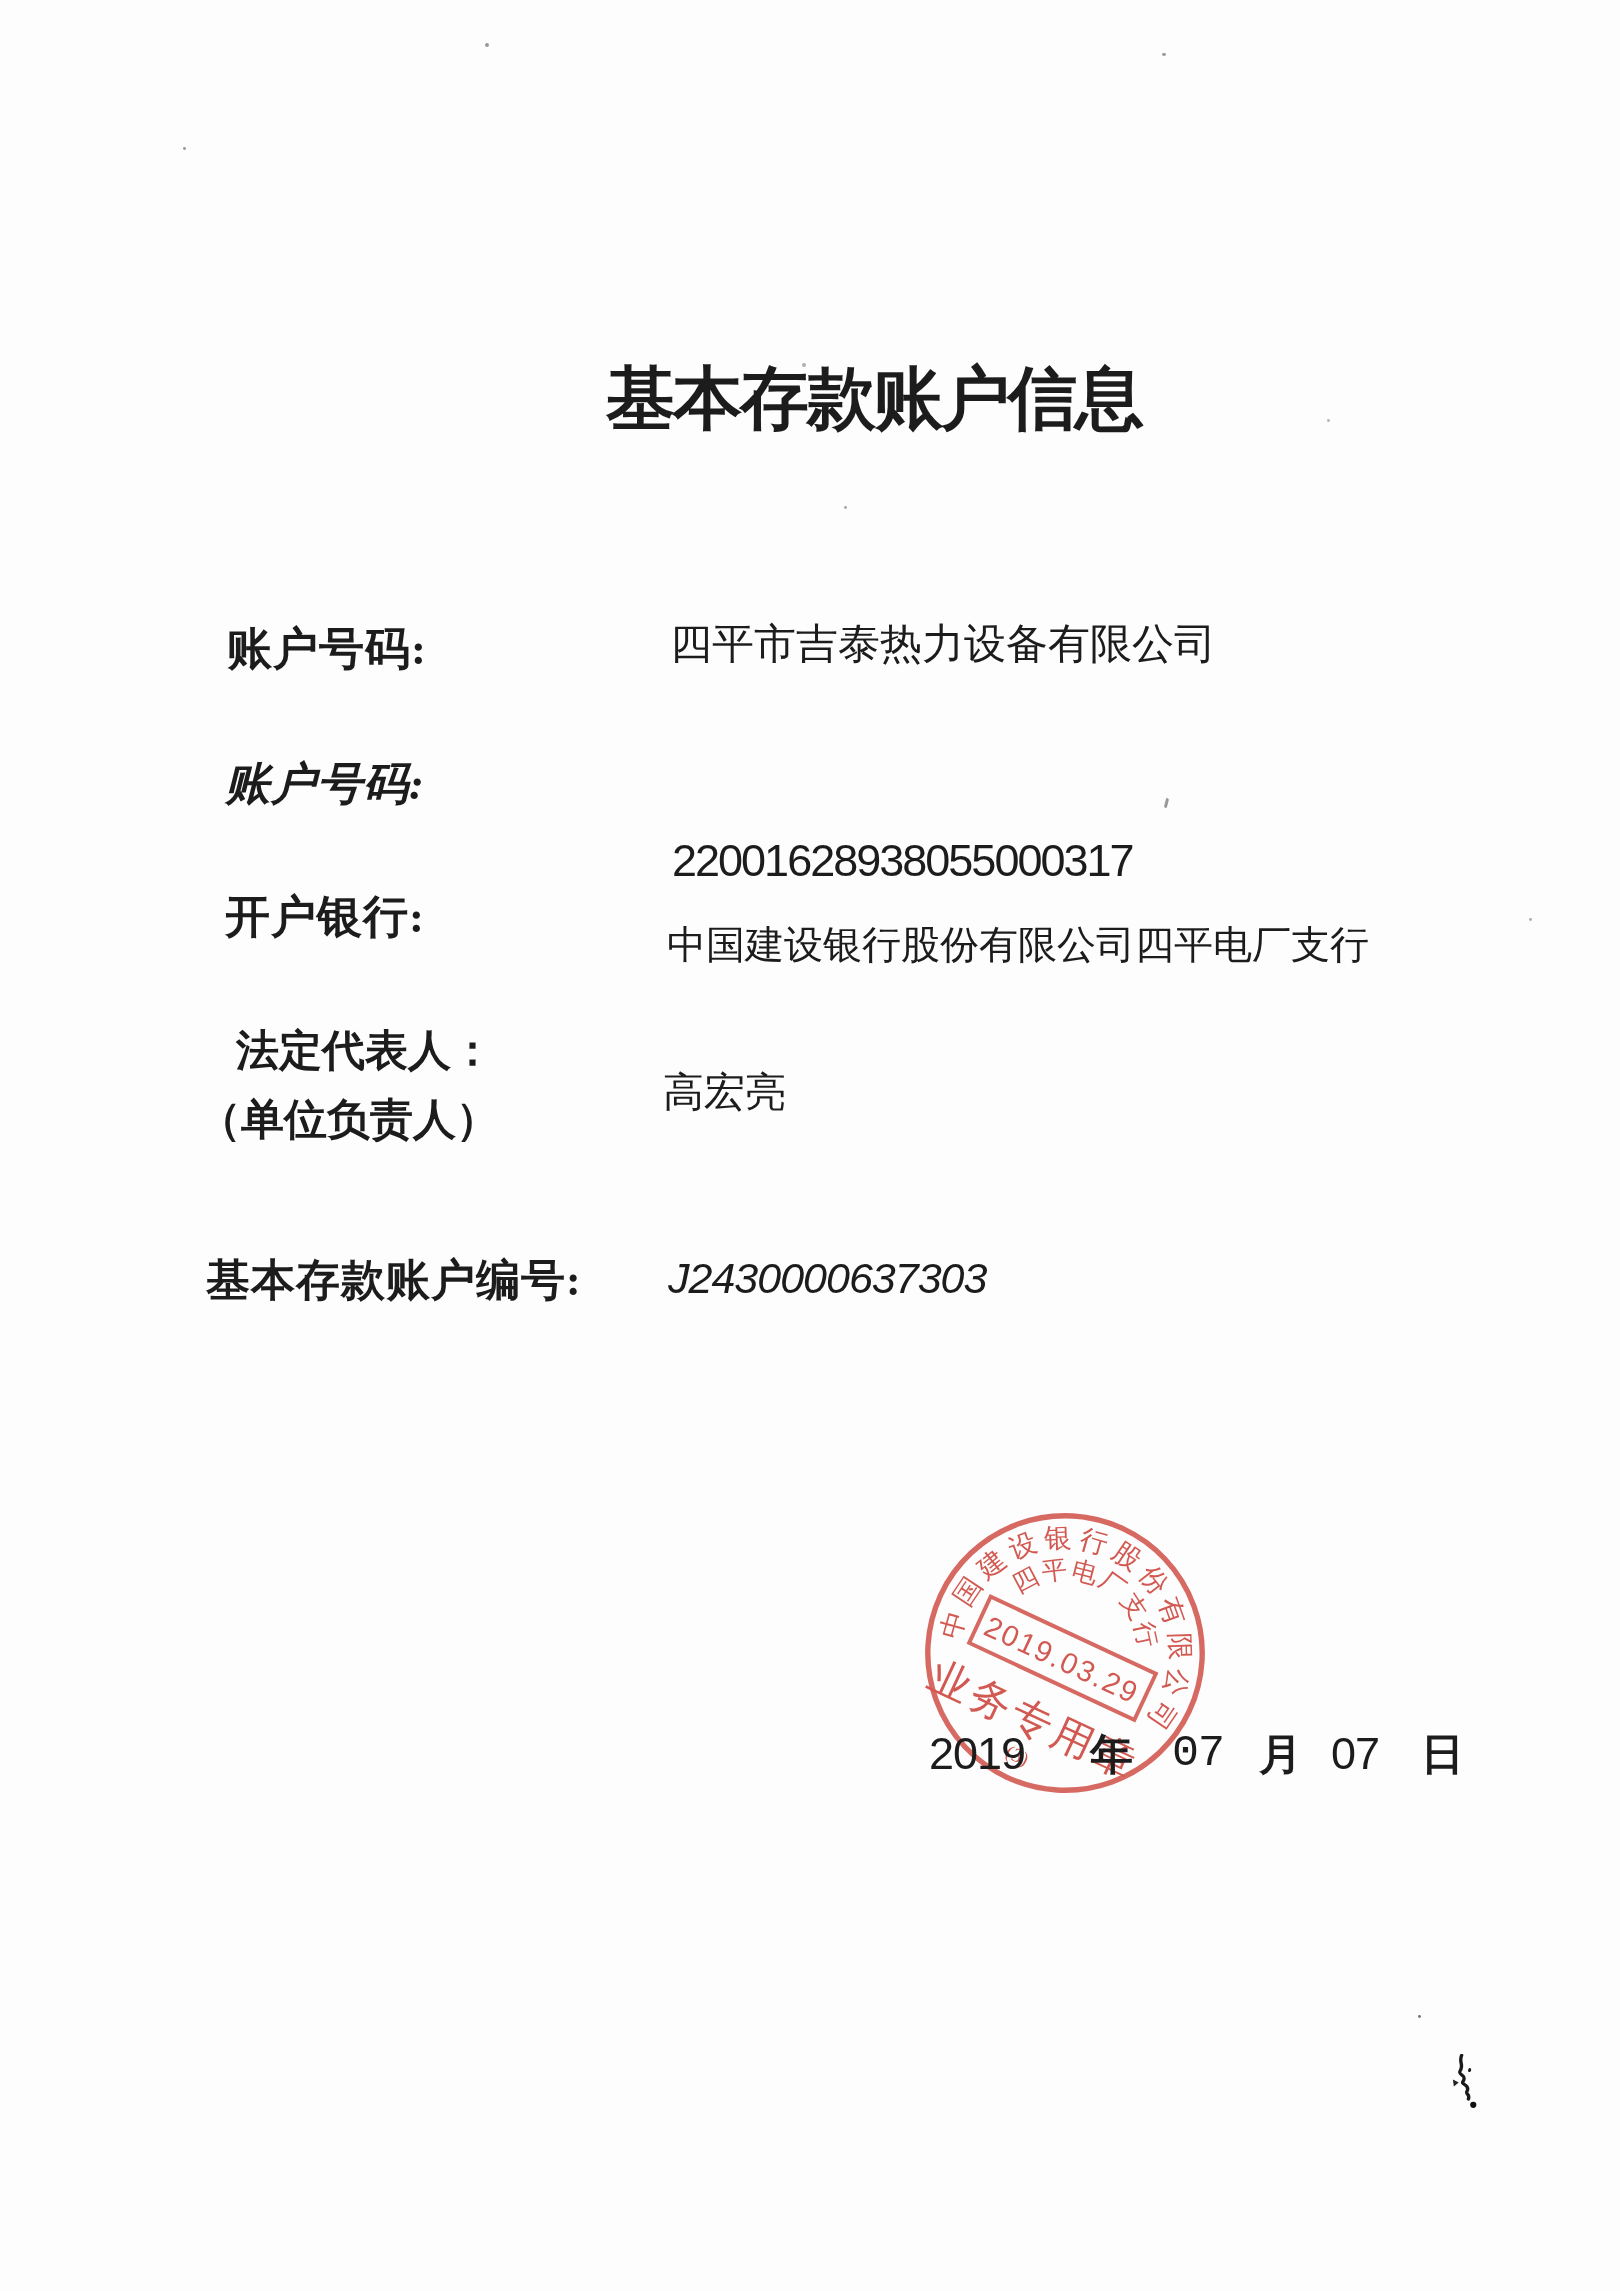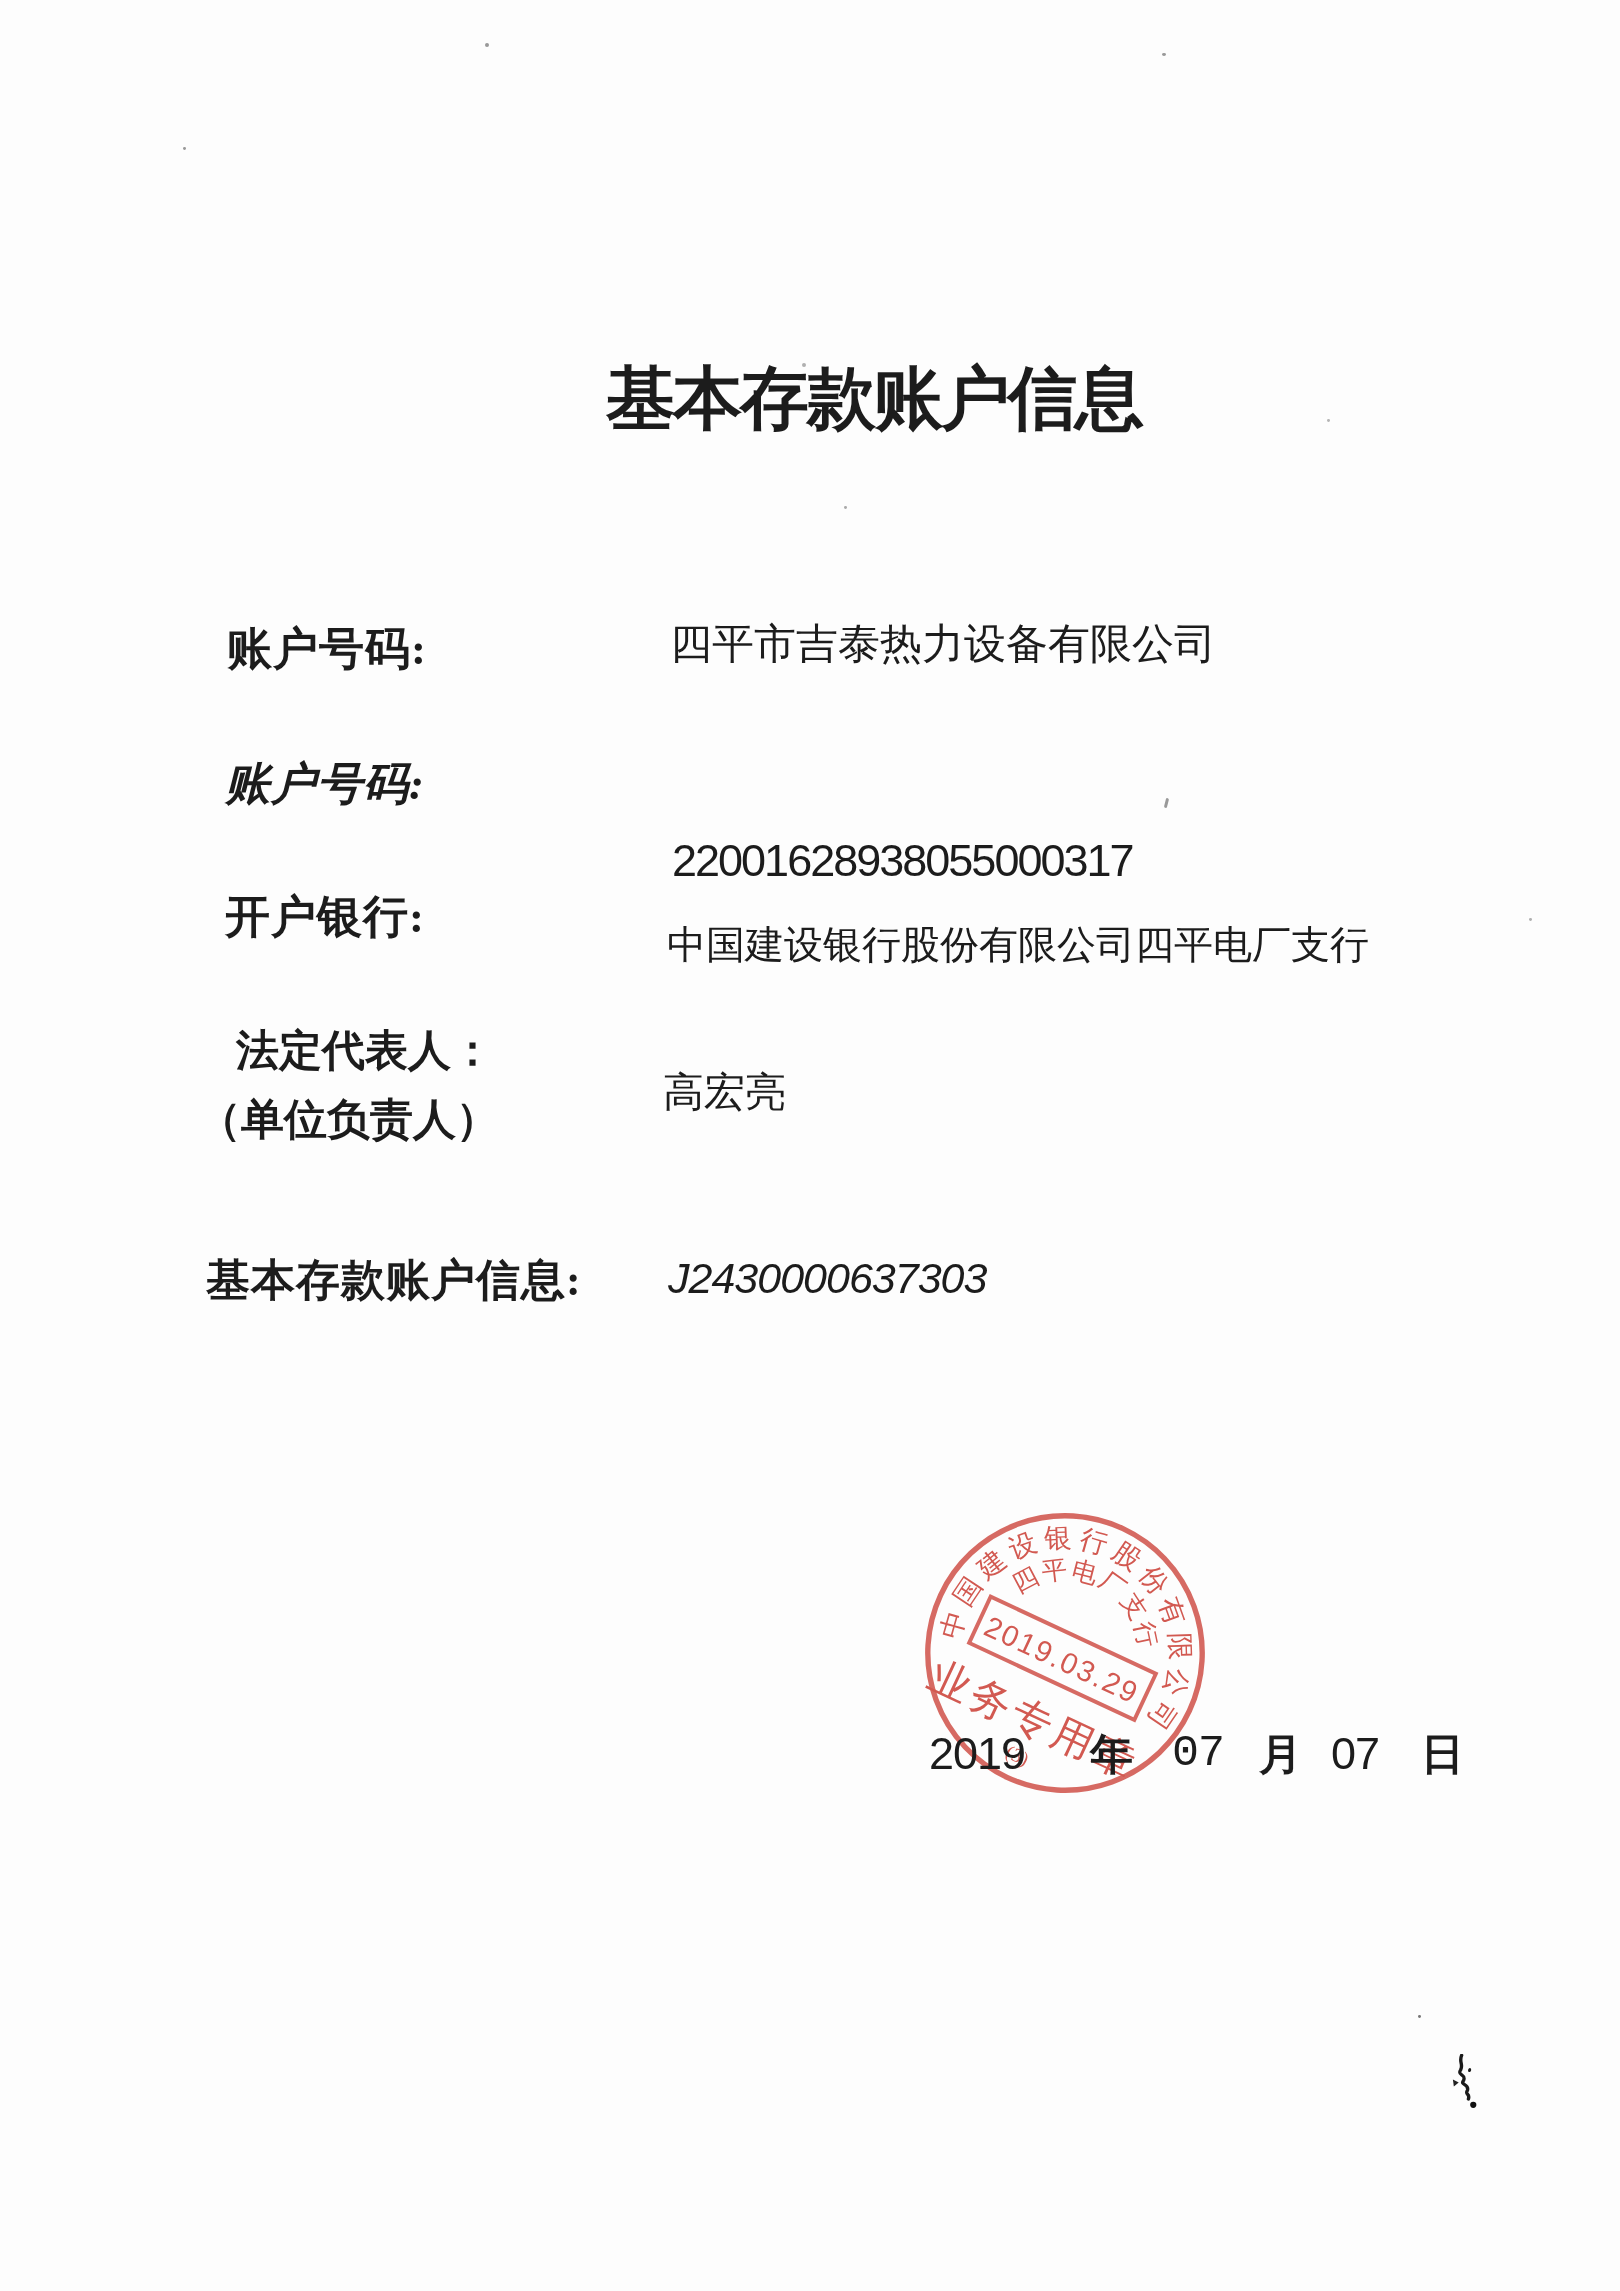--- a/index.html
+++ b/index.html
@@ -34,21 +34,21 @@
 <div class="abs lab row" style="left:225px;top:762px;font-style:italic;">账户号码:</div>
 <div class="abs val-num row" style="left:672px;top:838px;">22001628938055000317</div>
 
 <div class="abs lab row" style="left:225px;top:875px;margin-top:20px;">开户银行:</div>
 <div class="abs val-cn-sm row" style="left:667px;top:925px;">中国建设银行股份有限公司四平电厂支行</div>
 
 <div class="abs lab-sm row" style="left:236px;top:1029px;">法定代表人：</div>
 <div class="abs lab-sm row" style="left:198px;top:1098px;">（单位负责人）</div>
 <div class="abs val-cn row" style="left:663px;top:1072px;font-size:41px;">高宏亮</div>
 
-<div class="abs lab row" style="left:206px;top:1259px;font-size:44px;">基本存款账户信息:</div>
+<div class="abs lab row" style="left:206px;top:1259px;font-size:44px;">基本存款账户编号:</div>
 <div class="abs val-num-sm row" style="left:668px;top:1257px;font-style:italic;">J2430000637303</div>
 
 <svg class="stamp" viewBox="0 0 300 300">
   <defs>
     <path id="arcOuter" d="M 48.5 186.9 A 108 108 0 1 1 251.5 186.9" fill="none"></path>
     <path id="arcInner" d="M 81 118 A 76 76 0 0 1 219 118" fill="none"></path>
   </defs>
   <g transform="rotate(25 150 150)" fill="#c9362c" opacity="0.82">
     <circle cx="150" cy="150" r="140" fill="none" stroke="#c9362c" stroke-width="5.5" stroke-opacity="0.9"></circle>
     <text font-size="28" letter-spacing="6" text-anchor="middle">

